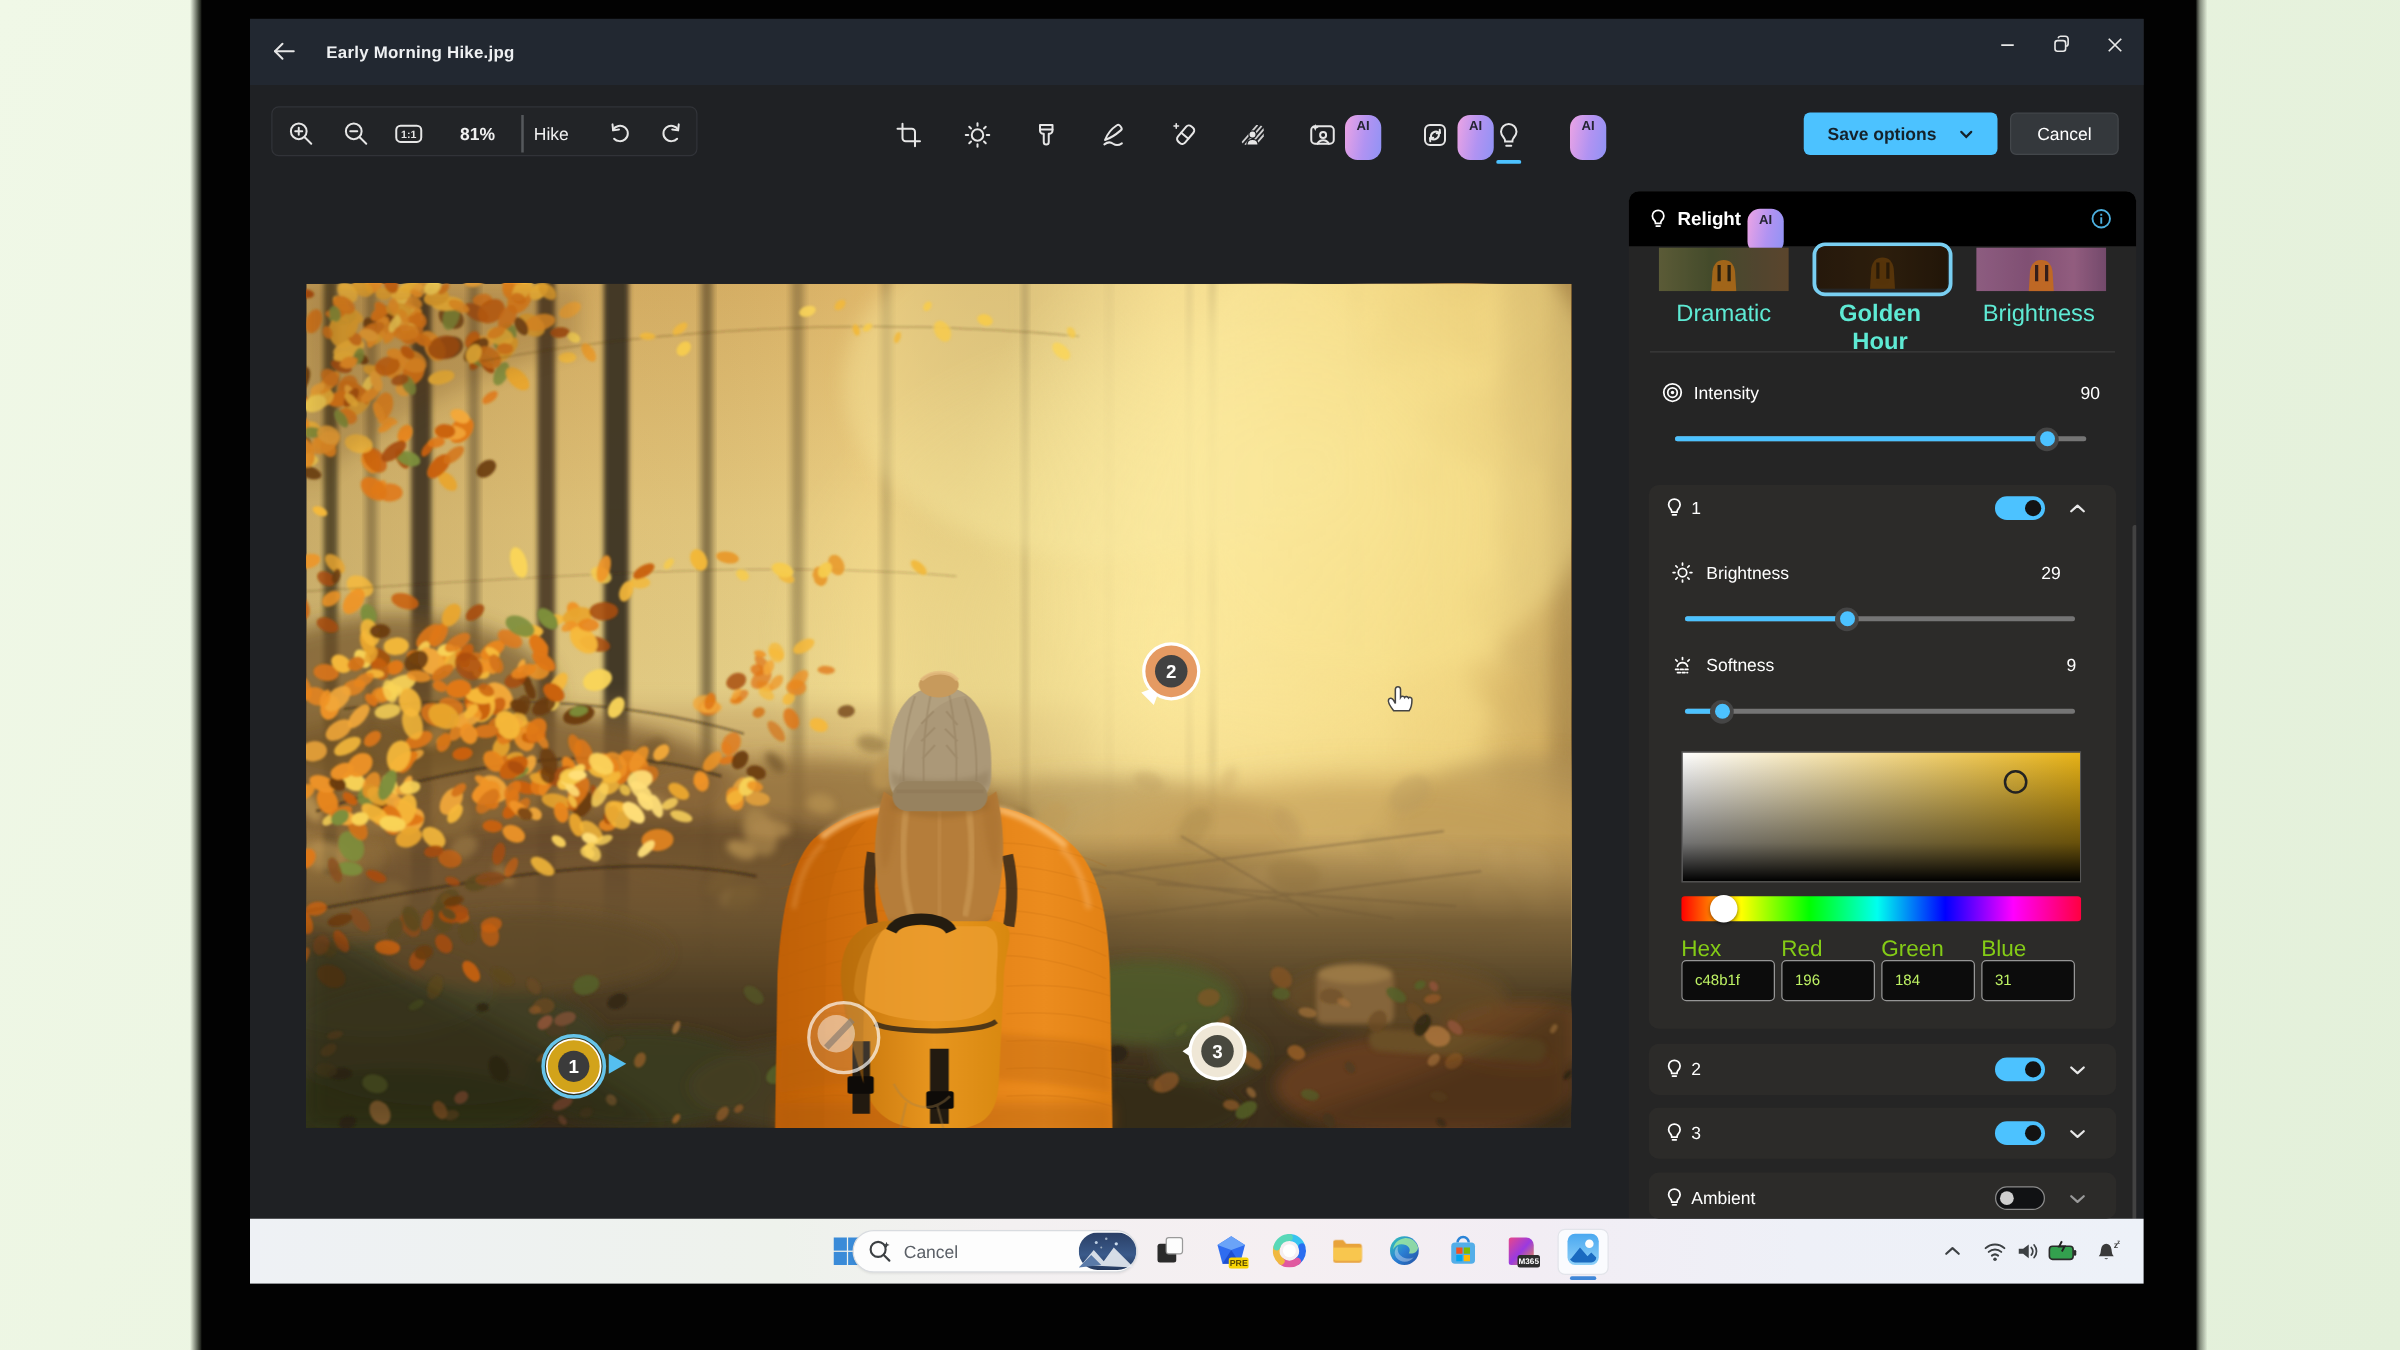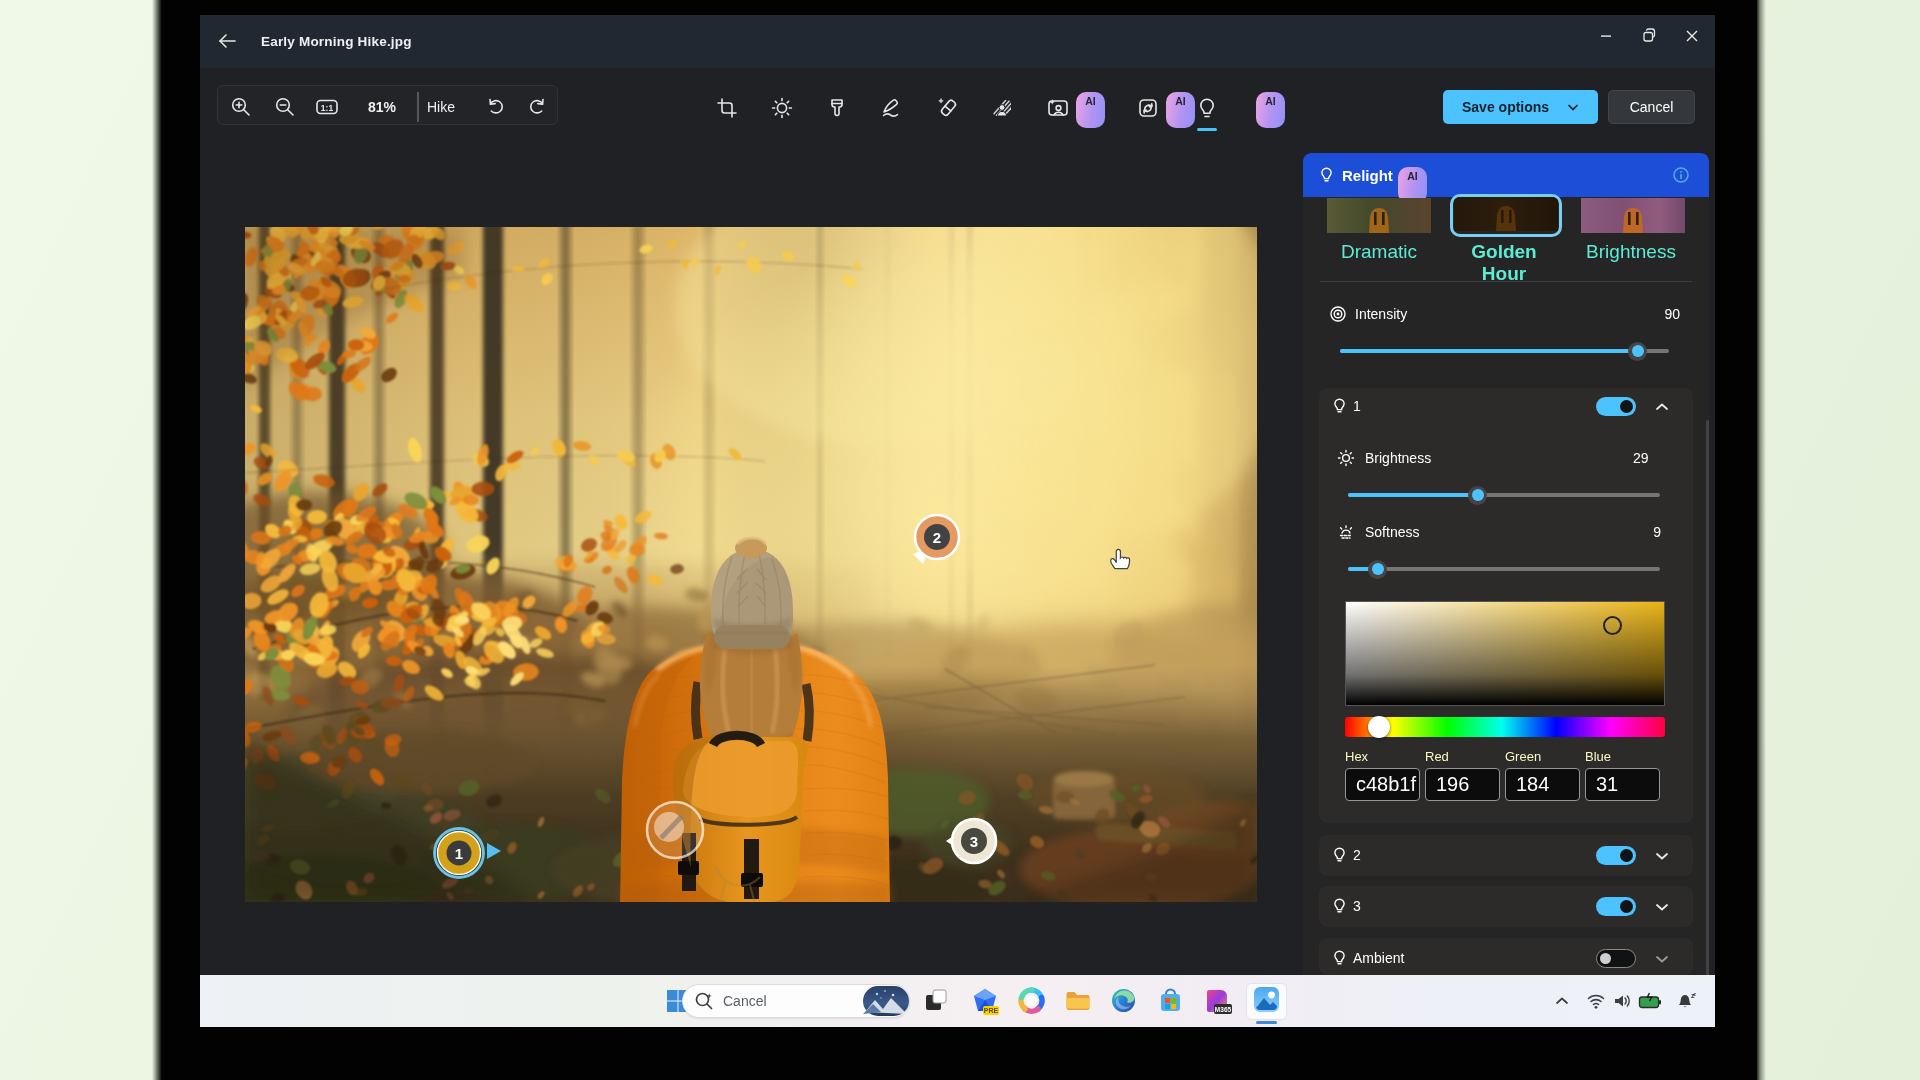--- a/index.html
+++ b/index.html
@@ -8,36 +8,36 @@
 .abs{position:absolute}
 #titlebar{position:absolute;left:0;top:0;width:1515px;height:53px;background:#222831}
 #titlebar .fname{position:absolute;left:61px;top:19px;font-size:13.5px;font-weight:bold;color:#eef0f2;letter-spacing:.2px}
 svg.ic{display:block}
 .tgrp{position:absolute;left:17px;top:70px;width:341px;height:40px;border:1px solid #313338;border-radius:6px;background:#222427}
 .tlabel{position:absolute;font-size:14px;color:#f0f0f0}
 #saveb{position:absolute;left:1243px;top:75px;width:155px;height:34px;border-radius:5px;background:#4cc2ff;color:#15222b;font-size:14px;font-weight:bold;line-height:34px;text-align:left;padding-left:19px}
 #cancelb{position:absolute;left:1408px;top:75px;width:87px;height:34px;border-radius:5px;background:#34383c;border:1px solid #43474b;color:#fff;font-size:14px;line-height:32px;text-align:center}
 #photo{position:absolute;left:45px;top:212px;width:1012px;height:675px;overflow:hidden}
 #panel{position:absolute;left:1103px;top:138px;width:406px;height:822px;background:#252525;border-radius:8px 8px 0 0;overflow:hidden}
-#phead{position:absolute;left:0;top:0;width:406px;height:44px;background:#1d4ed8;border-radius:8px 8px 0 0}
+#phead{position:absolute;left:0;top:0;width:406px;height:44px;background:#000000;border-radius:8px 8px 0 0}
 .aipill{display:inline-block;width:29px;height:36px;border-radius:10px;background:linear-gradient(100deg,#eda4e4 0%,#b193f2 55%,#8f93f5 100%);color:#252533;font-size:10.5px;font-weight:bold;text-align:center;line-height:19px}
 .plabel{position:absolute;font-size:19px;color:#5eead4;text-align:center;width:110px}
 .rowtxt{position:absolute;font-size:14px;color:#fff}
 .card{position:absolute;left:16px;width:374px;background:#2c2b29;border-radius:8px}
 .slider{position:absolute;height:4px;border-radius:2px;background:#757575}
 .sfill{position:absolute;left:0;top:0;height:4px;border-radius:2px;background:#4cc2ff}
 .sthumb{position:absolute;width:19px;height:19px;border-radius:50%;background:#454545;top:-7.5px}
 .sthumb i{position:absolute;left:3.5px;top:3.5px;width:12px;height:12px;border-radius:50%;background:#4cc2ff;display:block}
 .tog{position:absolute;width:40px;height:19px;border-radius:10px}
 .tog.on{background:#4cc2ff}
 .tog.on i{position:absolute;right:3px;top:3px;width:13px;height:13px;border-radius:50%;background:#131313;display:block}
 .tog.off{background:#111214;border:1px solid #8a8a8a}
 .tog.off i{position:absolute;left:3px;top:3px;width:11px;height:11px;border-radius:50%;background:#cfcfcf;display:block}
-.inbox{position:absolute;height:33px;background:#0c0c0c;border:1px solid #969696;border-radius:4px;color:#ffffff;font-size:20px;line-height:31px;padding-left:10px}
-.inlab{position:absolute;font-size:13px;color:#fef9c3}
+.inbox{position:absolute;height:33px;background:#0c0c0c;border:1px solid #969696;border-radius:4px;color:#bef264;font-size:12px;line-height:31px;padding-left:10px}
+.inlab{position:absolute;font-size:18px;color:#84cc16}
 #taskbar{position:absolute;left:0;top:960px;width:1515px;height:52px;background:linear-gradient(90deg,#eef1f5 0%,#eef2ec 28%,#f3f0f1 40%,#f5eff2 55%,#f2edf4 68%,#eef0f7 82%,#edf1f8 100%)}
 #search{position:absolute;left:482px;top:9px;width:228px;height:34px;background:#fdfdfd;border:1px solid #d9dce0;border-radius:17px;box-shadow:0 1px 2px rgba(0,0,0,.08)}
 #search span{position:absolute;left:40px;top:8px;font-size:14px;color:#5a5f66}
 #photosbg{position:absolute;left:1046px;top:8px;width:41px;height:37px;background:#fafbfe;border:1px solid #e2e4ea;border-radius:6px}
 #pline{position:absolute;left:1056px;top:46px;width:21px;height:3px;border-radius:2px;background:#3f87d8}
 #scrollbar{position:absolute;left:403px;top:267px;width:4px;height:560px;background:#424242;border-radius:2px}
 .chev{stroke:#e8e8e8;stroke-width:1.8;fill:none;stroke-linecap:round;stroke-linejoin:round}
 </style></head><body>
 <div id="bezel"></div>
 <div id="fadeL"></div>

